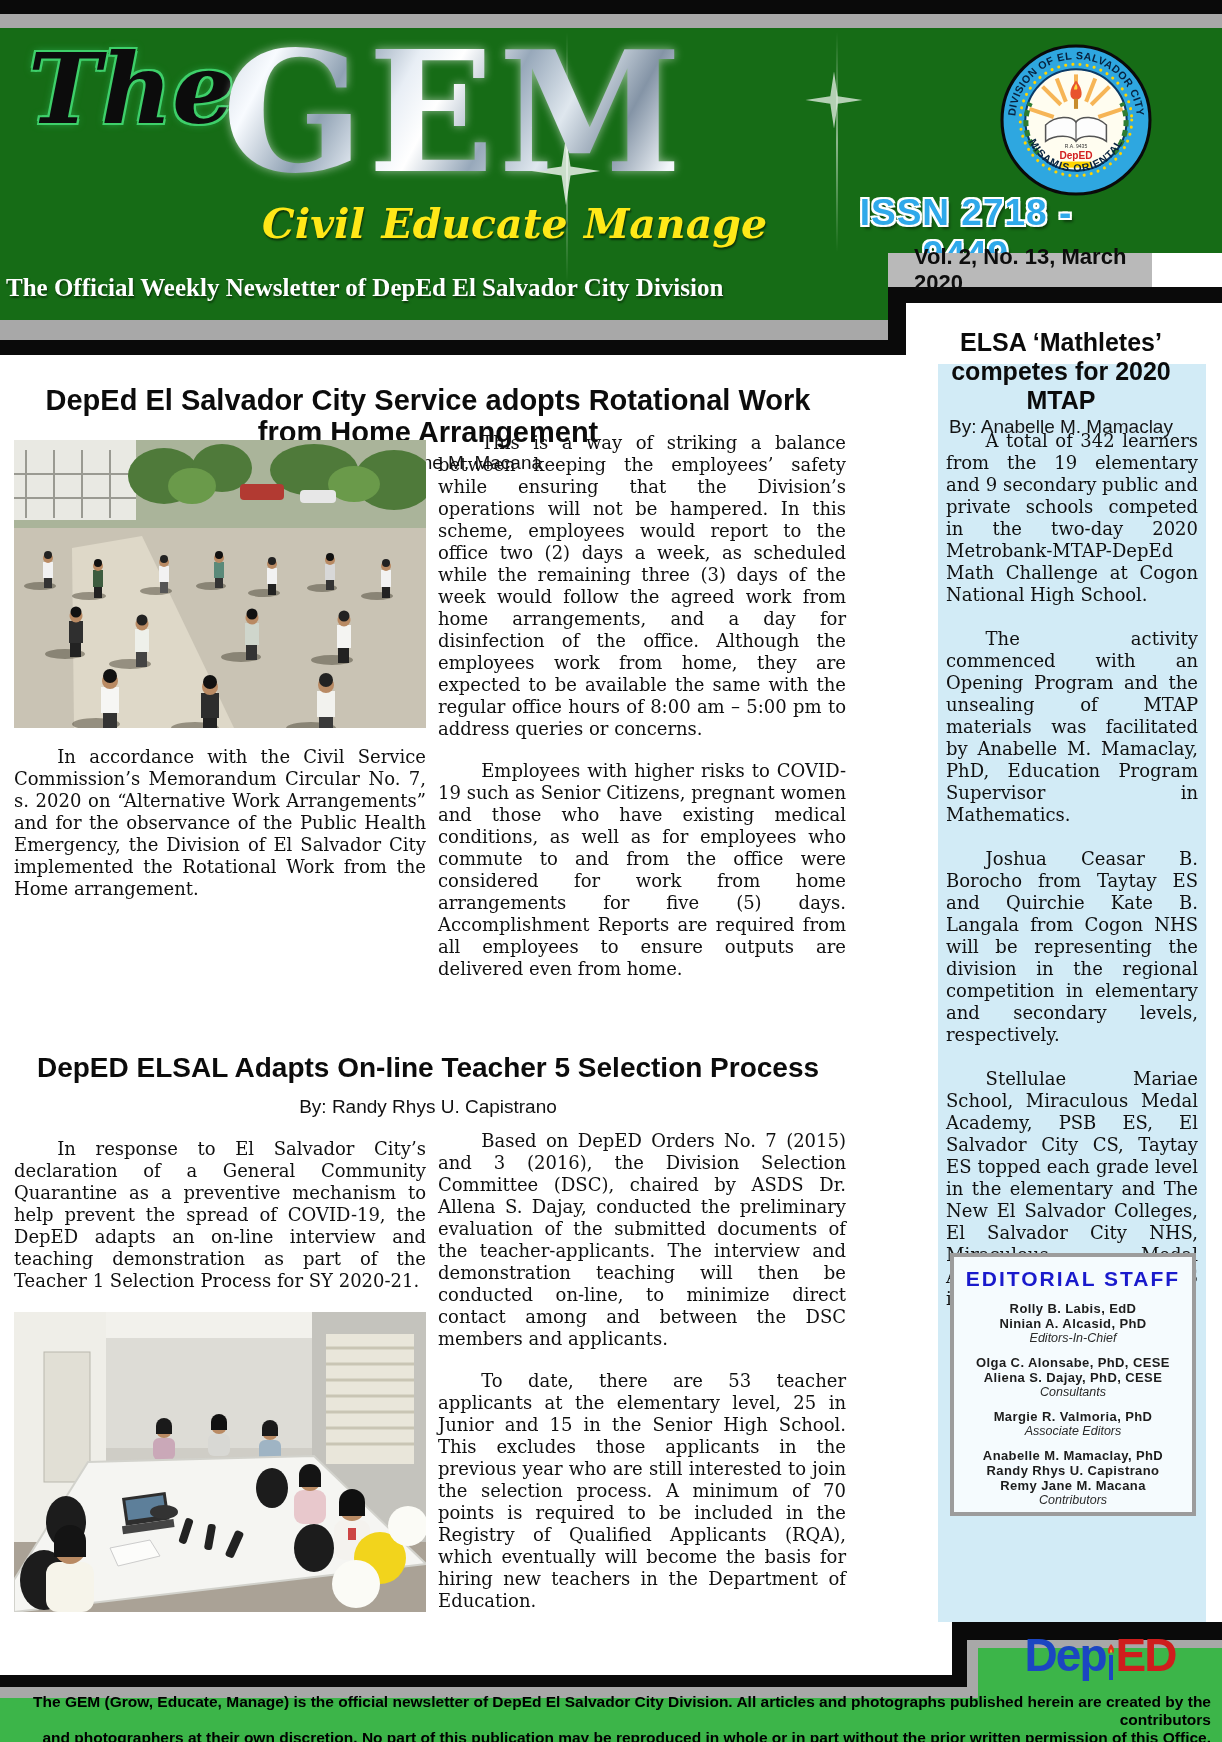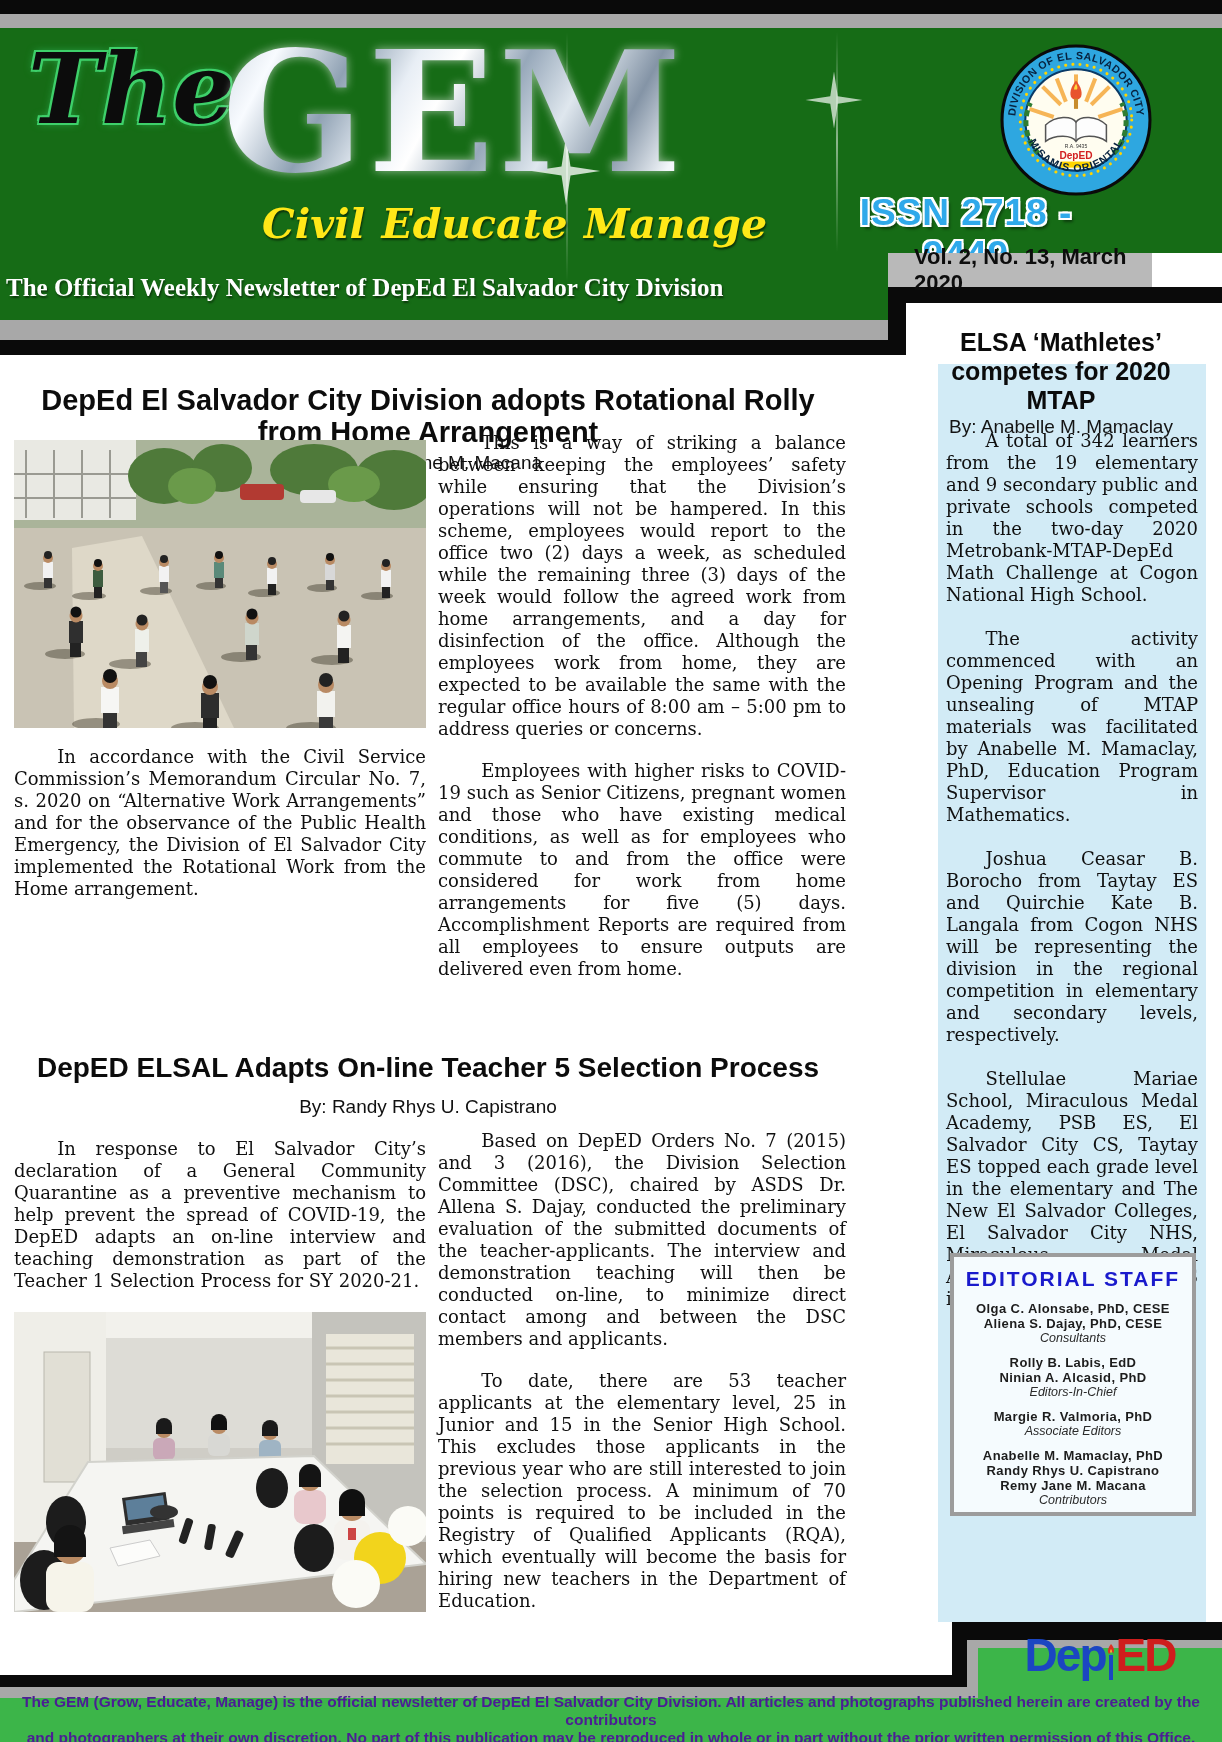--- a/index.html
+++ b/index.html
@@ -79,21 +79,21 @@
   .blk-br-h{left:952px;top:1622px;width:270px;height:18px;background:#0a0a0a;}
   .blk-br-v{left:952px;top:1622px;width:15px;height:66px;background:#0a0a0a;}
   .gray-br-h{left:967px;top:1640px;width:255px;height:8px;background:#a8a8a8;}
   .gray-br-v{left:967px;top:1640px;width:11px;height:58px;background:#a8a8a8;}
   .green-br{left:978px;top:1648px;width:244px;height:50px;background:#3cb549;
     display:flex;align-items:center;justify-content:center;}
   .bar-black-bot{left:0;top:1675px;width:952px;height:12px;background:#0a0a0a;}
   .bar-gray-bot{left:0;top:1687px;width:967px;height:11px;background:#a8a8a8;}
   .footer-green{left:0;top:1698px;width:1222px;height:44px;background:#3cb549;
     display:flex;flex-direction:column;align-items:center;justify-content:center;}
-  .footer-line{font:bold 15.5px/18px "Liberation Sans",sans-serif;color:#4c1d95;text-align:center;width:1200px;}
+  .footer-line{font:bold 15.5px/18px "Liberation Sans",sans-serif;color:#000000;text-align:right;width:1200px;}
 
   .deped-logo{display:flex;flex-direction:column;align-items:center;transform:translateY(-6px);}
   .deped-row{display:flex;align-items:flex-end;line-height:1;}
   .deped-blue{font:bold 46px "Liberation Sans",sans-serif;color:#1b46c2;letter-spacing:-2px;}
   .deped-red{font:bold 46px "Liberation Sans",sans-serif;color:#cf1d1d;letter-spacing:-2px;}
   .deped-sub{font:bold 7.5px "Liberation Sans",sans-serif;color:#cf1d1d;letter-spacing:1.6px;margin-top:15px;}
 </style>
 </head>
 <body>
 
@@ -157,21 +157,21 @@
     <rect x="60" y="116" width="30" height="6" fill="#ffd400"></rect>
     <text font-size="10.5" font-weight="bold" letter-spacing="0.5" fill="#07223f" font-family="Liberation Sans,sans-serif">
       <textPath href="#arcTop" startOffset="50%" text-anchor="middle">DIVISION OF EL SALVADOR CITY</textPath>
     </text>
     <text font-size="10.5" font-weight="bold" letter-spacing="1" fill="#07223f" font-family="Liberation Sans,sans-serif">
       <textPath href="#arcBot" startOffset="50%" text-anchor="middle">MISAMIS ORIENTAL</textPath>
     </text>
   </svg>
 
   <div id="a1-title" class="a-title">
-    <div>DepEd El Salvador City Division adopts Rotational Rolly</div>
+    <div>DepEd El Salvador City Service adopts Rotational Work</div>
     <div>from Home Arrangement</div>
   </div>
   <div id="a1-byline" class="byline">By: Remy Jane M. Macana</div>
 
   <div id="a1-left" class="col">
     <svg class="photo" width="412" height="288" viewBox="0 0 412 288">
       <rect width="412" height="288" fill="#c9c3b4"></rect>
       <rect x="0" y="0" width="412" height="88" fill="#aab49a"></rect>
       <rect x="0" y="0" width="122" height="80" fill="#e9e9e3"></rect>
       <g stroke="#9a9a92" stroke-width="2">
@@ -416,28 +416,28 @@
   <div class="sb-body">
     <p>A total of 342 learners from the 19 elementary and 9 secondary public and private schools competed in the two-day 2020 Metrobank-MTAP-DepEd Math Challenge at Cogon National High School.</p>
     <p>The activity commenced with an Opening Program and the unsealing of MTAP materials was facilitated by Anabelle M. Mamaclay, PhD, Education Program Supervisor in Mathematics.</p>
     <p>Joshua Ceasar B. Borocho from Taytay ES and Quirchie Kate B. Langala from Cogon NHS will be representing the division in the regional competition in elementary and secondary levels, respectively.</p>
     <p>Stellulae Mariae School, Miraculous Medal Academy, PSB ES, El Salvador City CS, Taytay ES topped each grade level in the elementary and The New El Salvador Colleges, El Salvador City NHS, Miraculous Medal Academy and Cogon NHS in the secondary.</p>
   </div>
 
   <div class="ed-box">
     <div class="ed-title">EDITORIAL STAFF</div>
     <div class="ed-group">
+      <div class="ed-name">Rolly B. Labis, EdD</div>
+      <div class="ed-name">Ninian A. Alcasid, PhD</div>
+      <div class="ed-role">Editors-In-Chief</div>
+    </div>
+    <div class="ed-group">
       <div class="ed-name">Olga C. Alonsabe, PhD, CESE</div>
       <div class="ed-name">Aliena S. Dajay, PhD, CESE</div>
       <div class="ed-role">Consultants</div>
-    </div>
-    <div class="ed-group">
-      <div class="ed-name">Rolly B. Labis, EdD</div>
-      <div class="ed-name">Ninian A. Alcasid, PhD</div>
-      <div class="ed-role">Editors-In-Chief</div>
     </div>
     <div class="ed-group">
       <div class="ed-name">Margie R. Valmoria, PhD</div>
       <div class="ed-role">Associate Editors</div>
     </div>
     <div class="ed-group">
       <div class="ed-name">Anabelle M. Mamaclay, PhD</div>
       <div class="ed-name">Randy Rhys U. Capistrano</div>
       <div class="ed-name">Remy Jane M. Macana</div>
       <div class="ed-role">Contributors</div>

